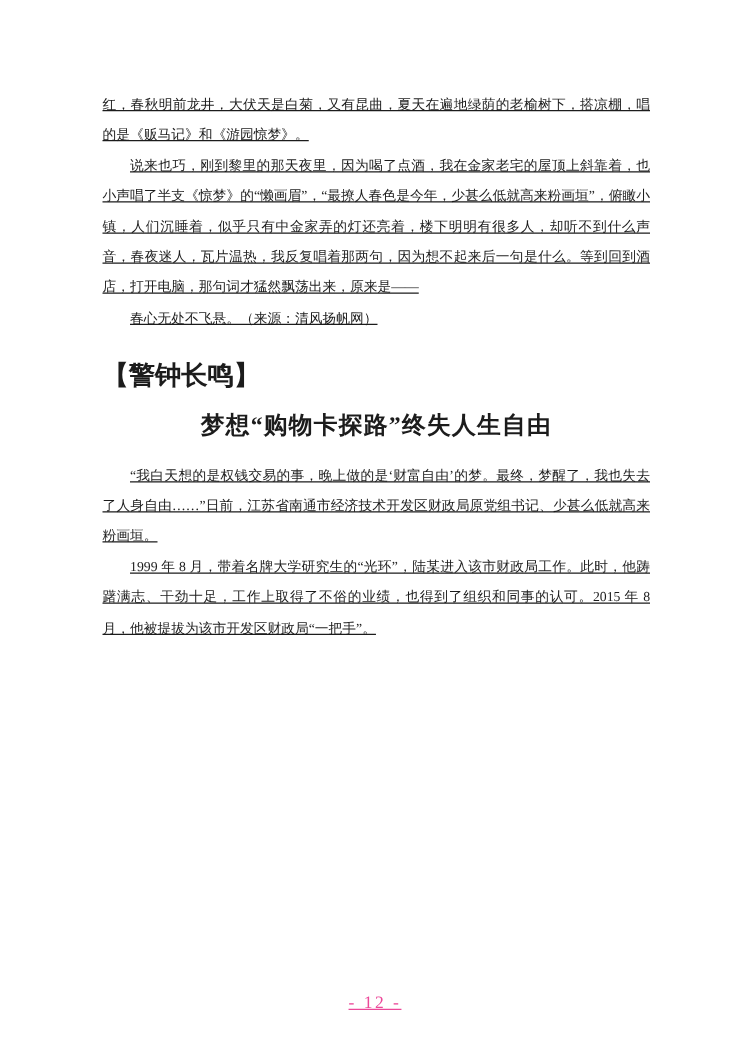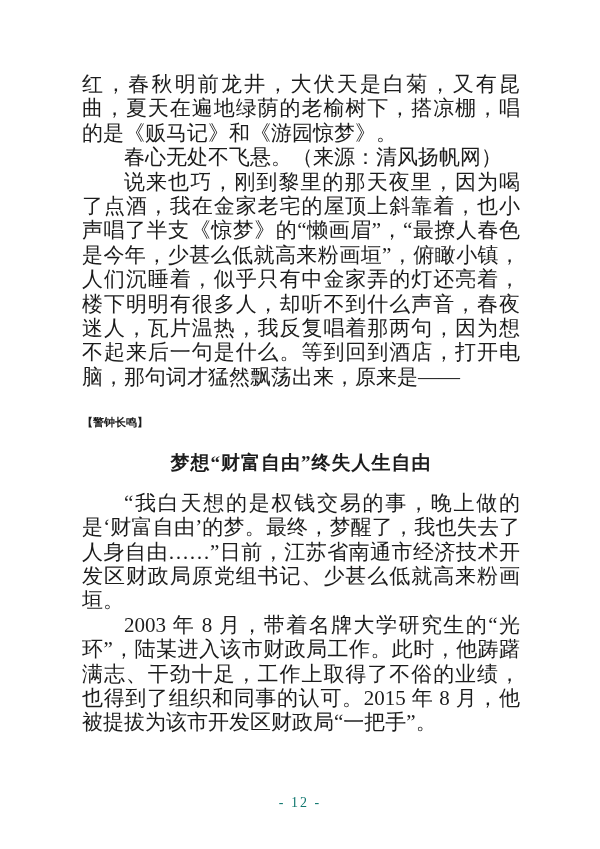--- a/index.html
+++ b/index.html
@@ -17,32 +17,33 @@
     color: #1c1c1c;
   }
   .content {
     position: absolute;
     top: 72px;
     left: 82px;
     width: 438px;
   }
   .para {
     margin: 0;
-    font-size: 21px;
+    font-size: 11px;
     line-height: 24.4px;
     text-align: justify;
     text-justify: inter-ideograph;
     word-break: break-all;
+    text-decoration: underline;
   }
   .indent {
     text-indent: 2em;
   }
   .section-header {
     margin: 21px 0 0 0;
-    font-size: 11px;
+    font-size: 21px;
     line-height: 24.4px;
     font-weight: bold;
     text-align: left;
   }
   .article-title {
     margin: 13px 0 13px 0;
     font-size: 19px;
     line-height: 30px;
     font-weight: bold;
     text-align: center;
@@ -51,42 +52,43 @@
   .footer {
     position: absolute;
     left: 0;
     right: 0;
     bottom: 38px;
     text-align: center;
   }
   .page-number {
     font-size: 14px;
     letter-spacing: 2px;
-    color: #0f766e;
+    color: #ec4899;
+    text-decoration: underline;
   }
 </style>
 </head>
 <body>
 
 <div class="page">
   <div class="content">
 
     <p class="para">红，春秋明前龙井，大伏天是白菊，又有昆曲，夏天在遍地绿荫的老榆树下，搭凉棚，唱的是《贩马记》和《游园惊梦》。</p>
 
+    <p class="para indent">说来也巧，刚到黎里的那天夜里，因为喝了点酒，我在金家老宅的屋顶上斜靠着，也小声唱了半支《惊梦》的“懒画眉”，“最撩人春色是今年，少甚么低就高来粉画垣”，俯瞰小镇，人们沉睡着，似乎只有中金家弄的灯还亮着，楼下明明有很多人，却听不到什么声音，春夜迷人，瓦片温热，我反复唱着那两句，因为想不起来后一句是什么。等到回到酒店，打开电脑，那句词才猛然飘荡出来，原来是——</p>
+
     <p class="para indent">春心无处不飞悬。（来源：清风扬帆网）</p>
-
-    <p class="para indent">说来也巧，刚到黎里的那天夜里，因为喝了点酒，我在金家老宅的屋顶上斜靠着，也小声唱了半支《惊梦》的“懒画眉”，“最撩人春色是今年，少甚么低就高来粉画垣”，俯瞰小镇，人们沉睡着，似乎只有中金家弄的灯还亮着，楼下明明有很多人，却听不到什么声音，春夜迷人，瓦片温热，我反复唱着那两句，因为想不起来后一句是什么。等到回到酒店，打开电脑，那句词才猛然飘荡出来，原来是——</p>
 
     <h2 class="section-header">【警钟长鸣】</h2>
 
-    <h1 class="article-title">梦想“财富自由”终失人生自由</h1>
+    <h1 class="article-title">梦想“购物卡探路”终失人生自由</h1>
 
     <p class="para indent">“我白天想的是权钱交易的事，晚上做的是‘财富自由’的梦。最终，梦醒了，我也失去了人身自由……”日前，江苏省南通市经济技术开发区财政局原党组书记、少甚么低就高来粉画垣。</p>
 
-    <p class="para indent">2003 年 8 月，带着名牌大学研究生的“光环”，陆某进入该市财政局工作。此时，他踌躇满志、干劲十足，工作上取得了不俗的业绩，也得到了组织和同事的认可。2015 年 8 月，他被提拔为该市开发区财政局“一把手”。</p>
+    <p class="para indent">1999 年 8 月，带着名牌大学研究生的“光环”，陆某进入该市财政局工作。此时，他踌躇满志、干劲十足，工作上取得了不俗的业绩，也得到了组织和同事的认可。2015 年 8 月，他被提拔为该市开发区财政局“一把手”。</p>
 
 
 
   </div>
 
   <div class="footer">
     <span class="page-number">- 12 -</span>
   </div>
 </div>
 

